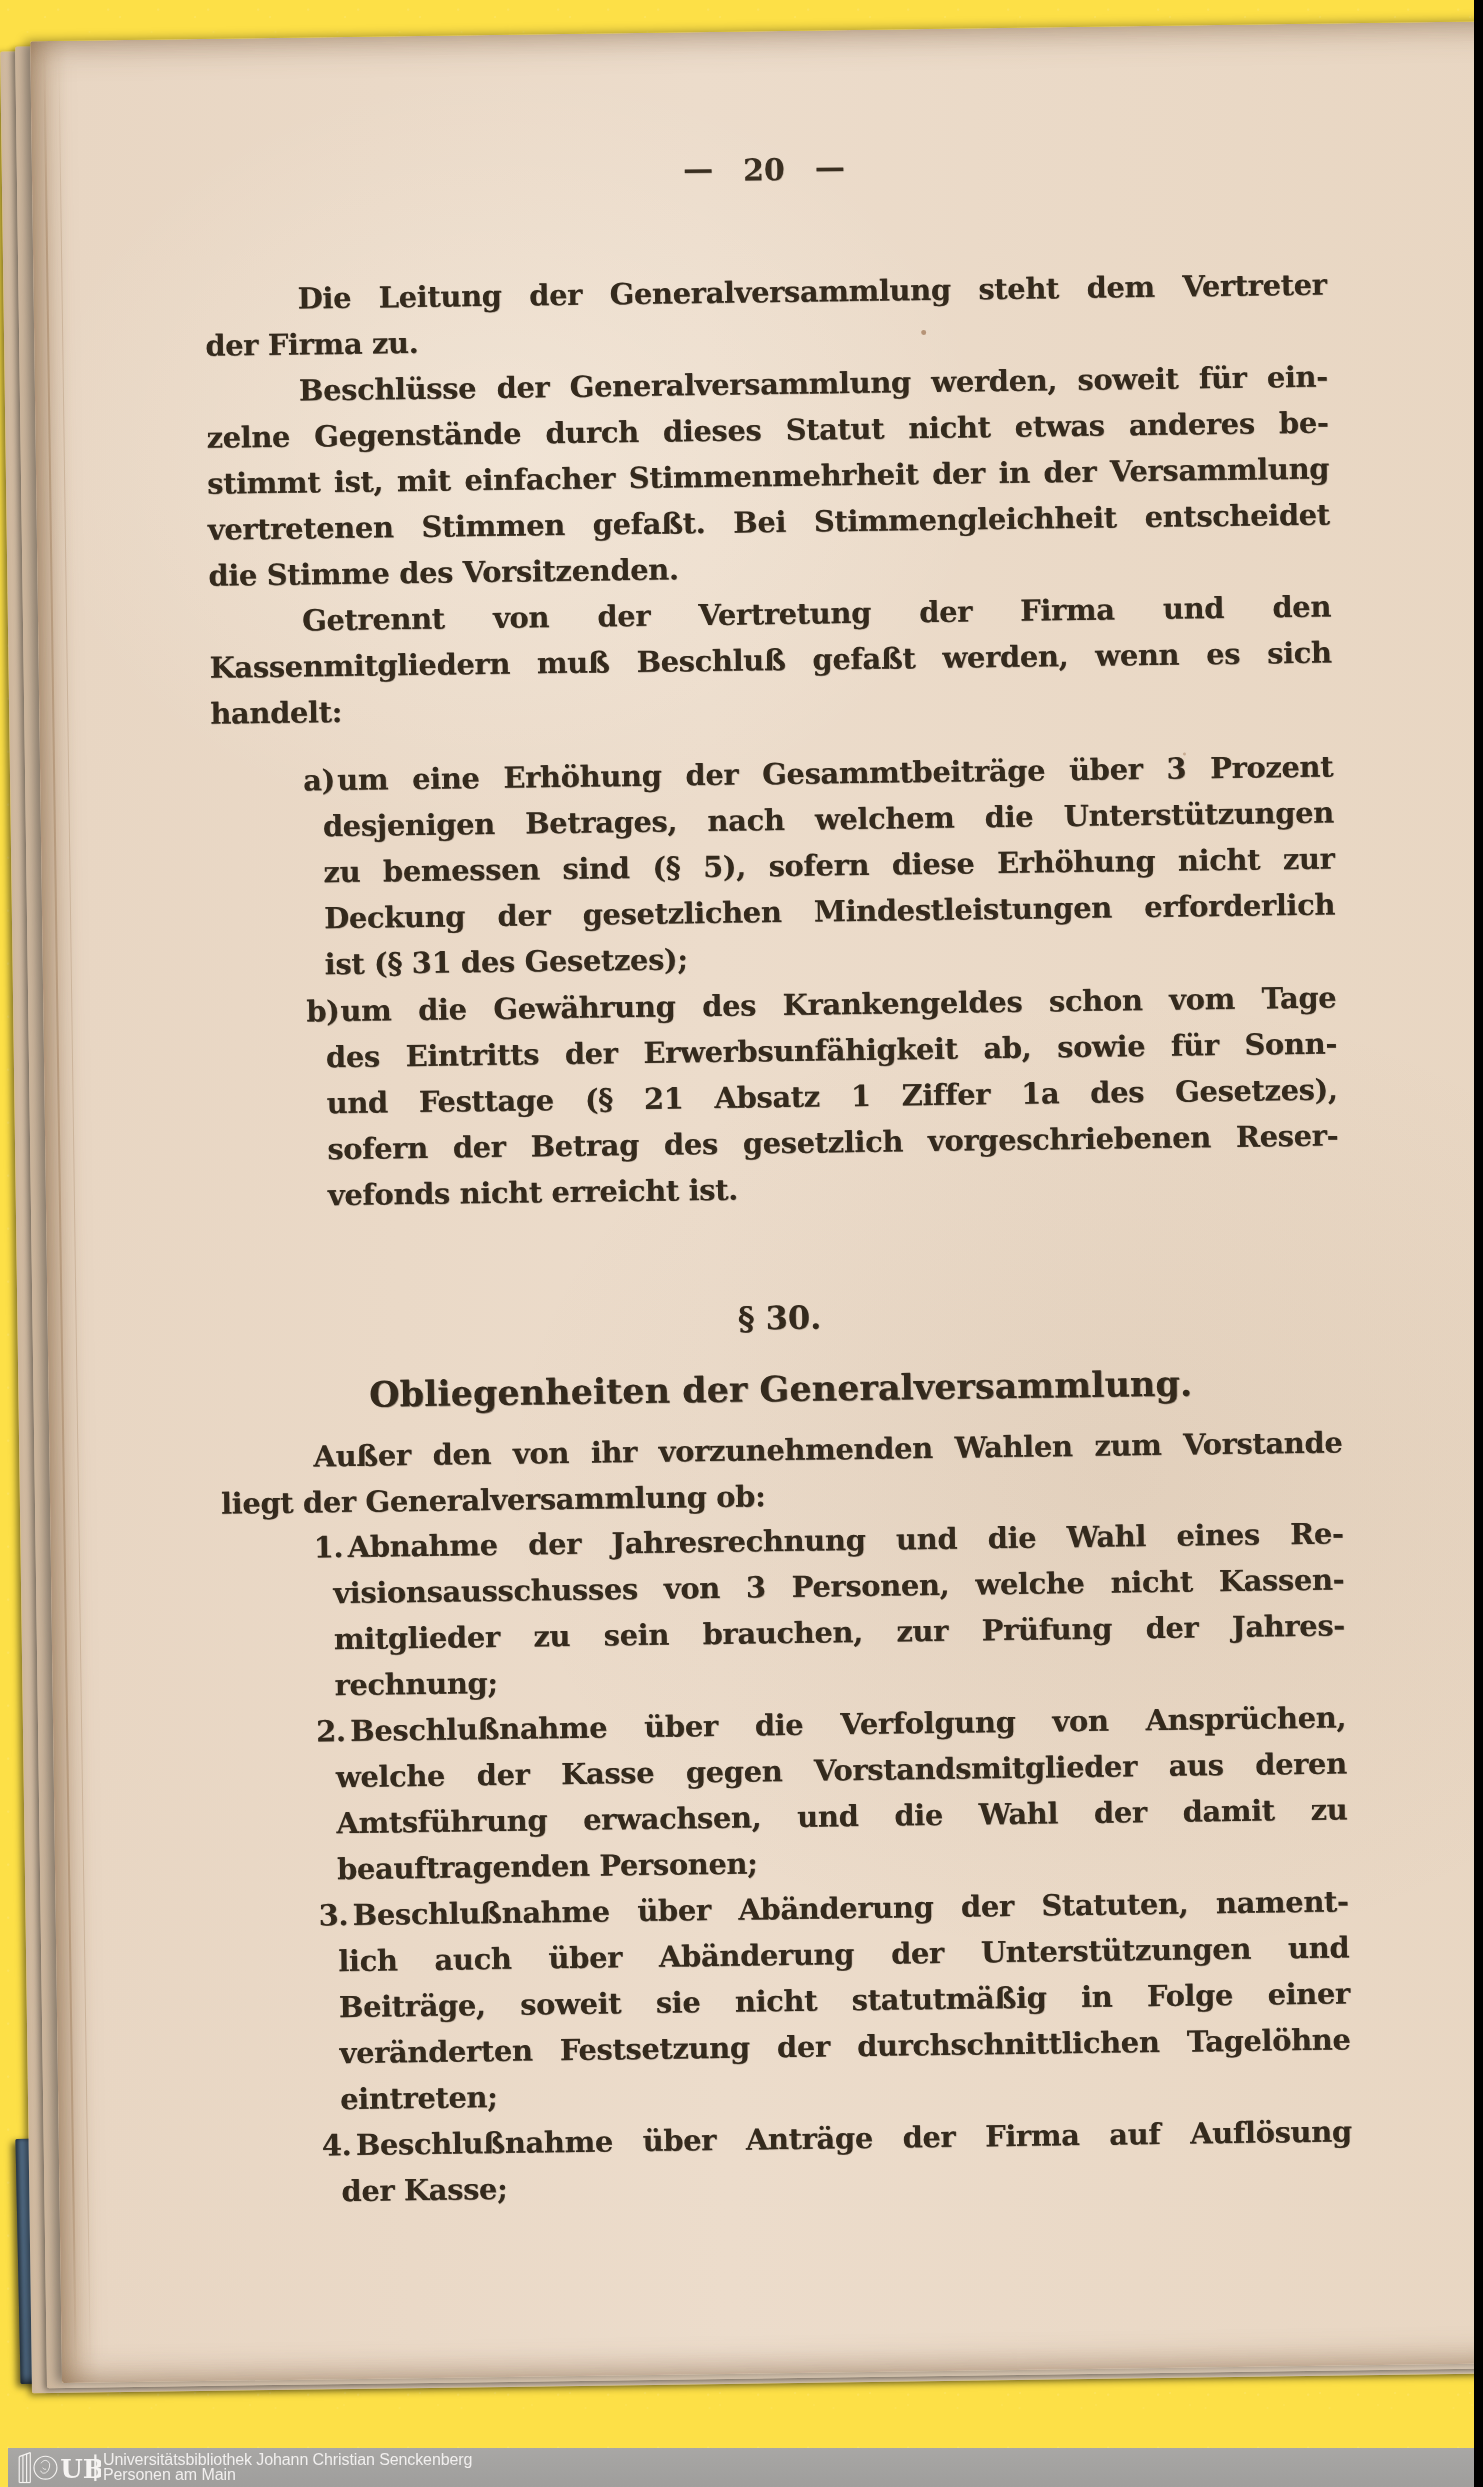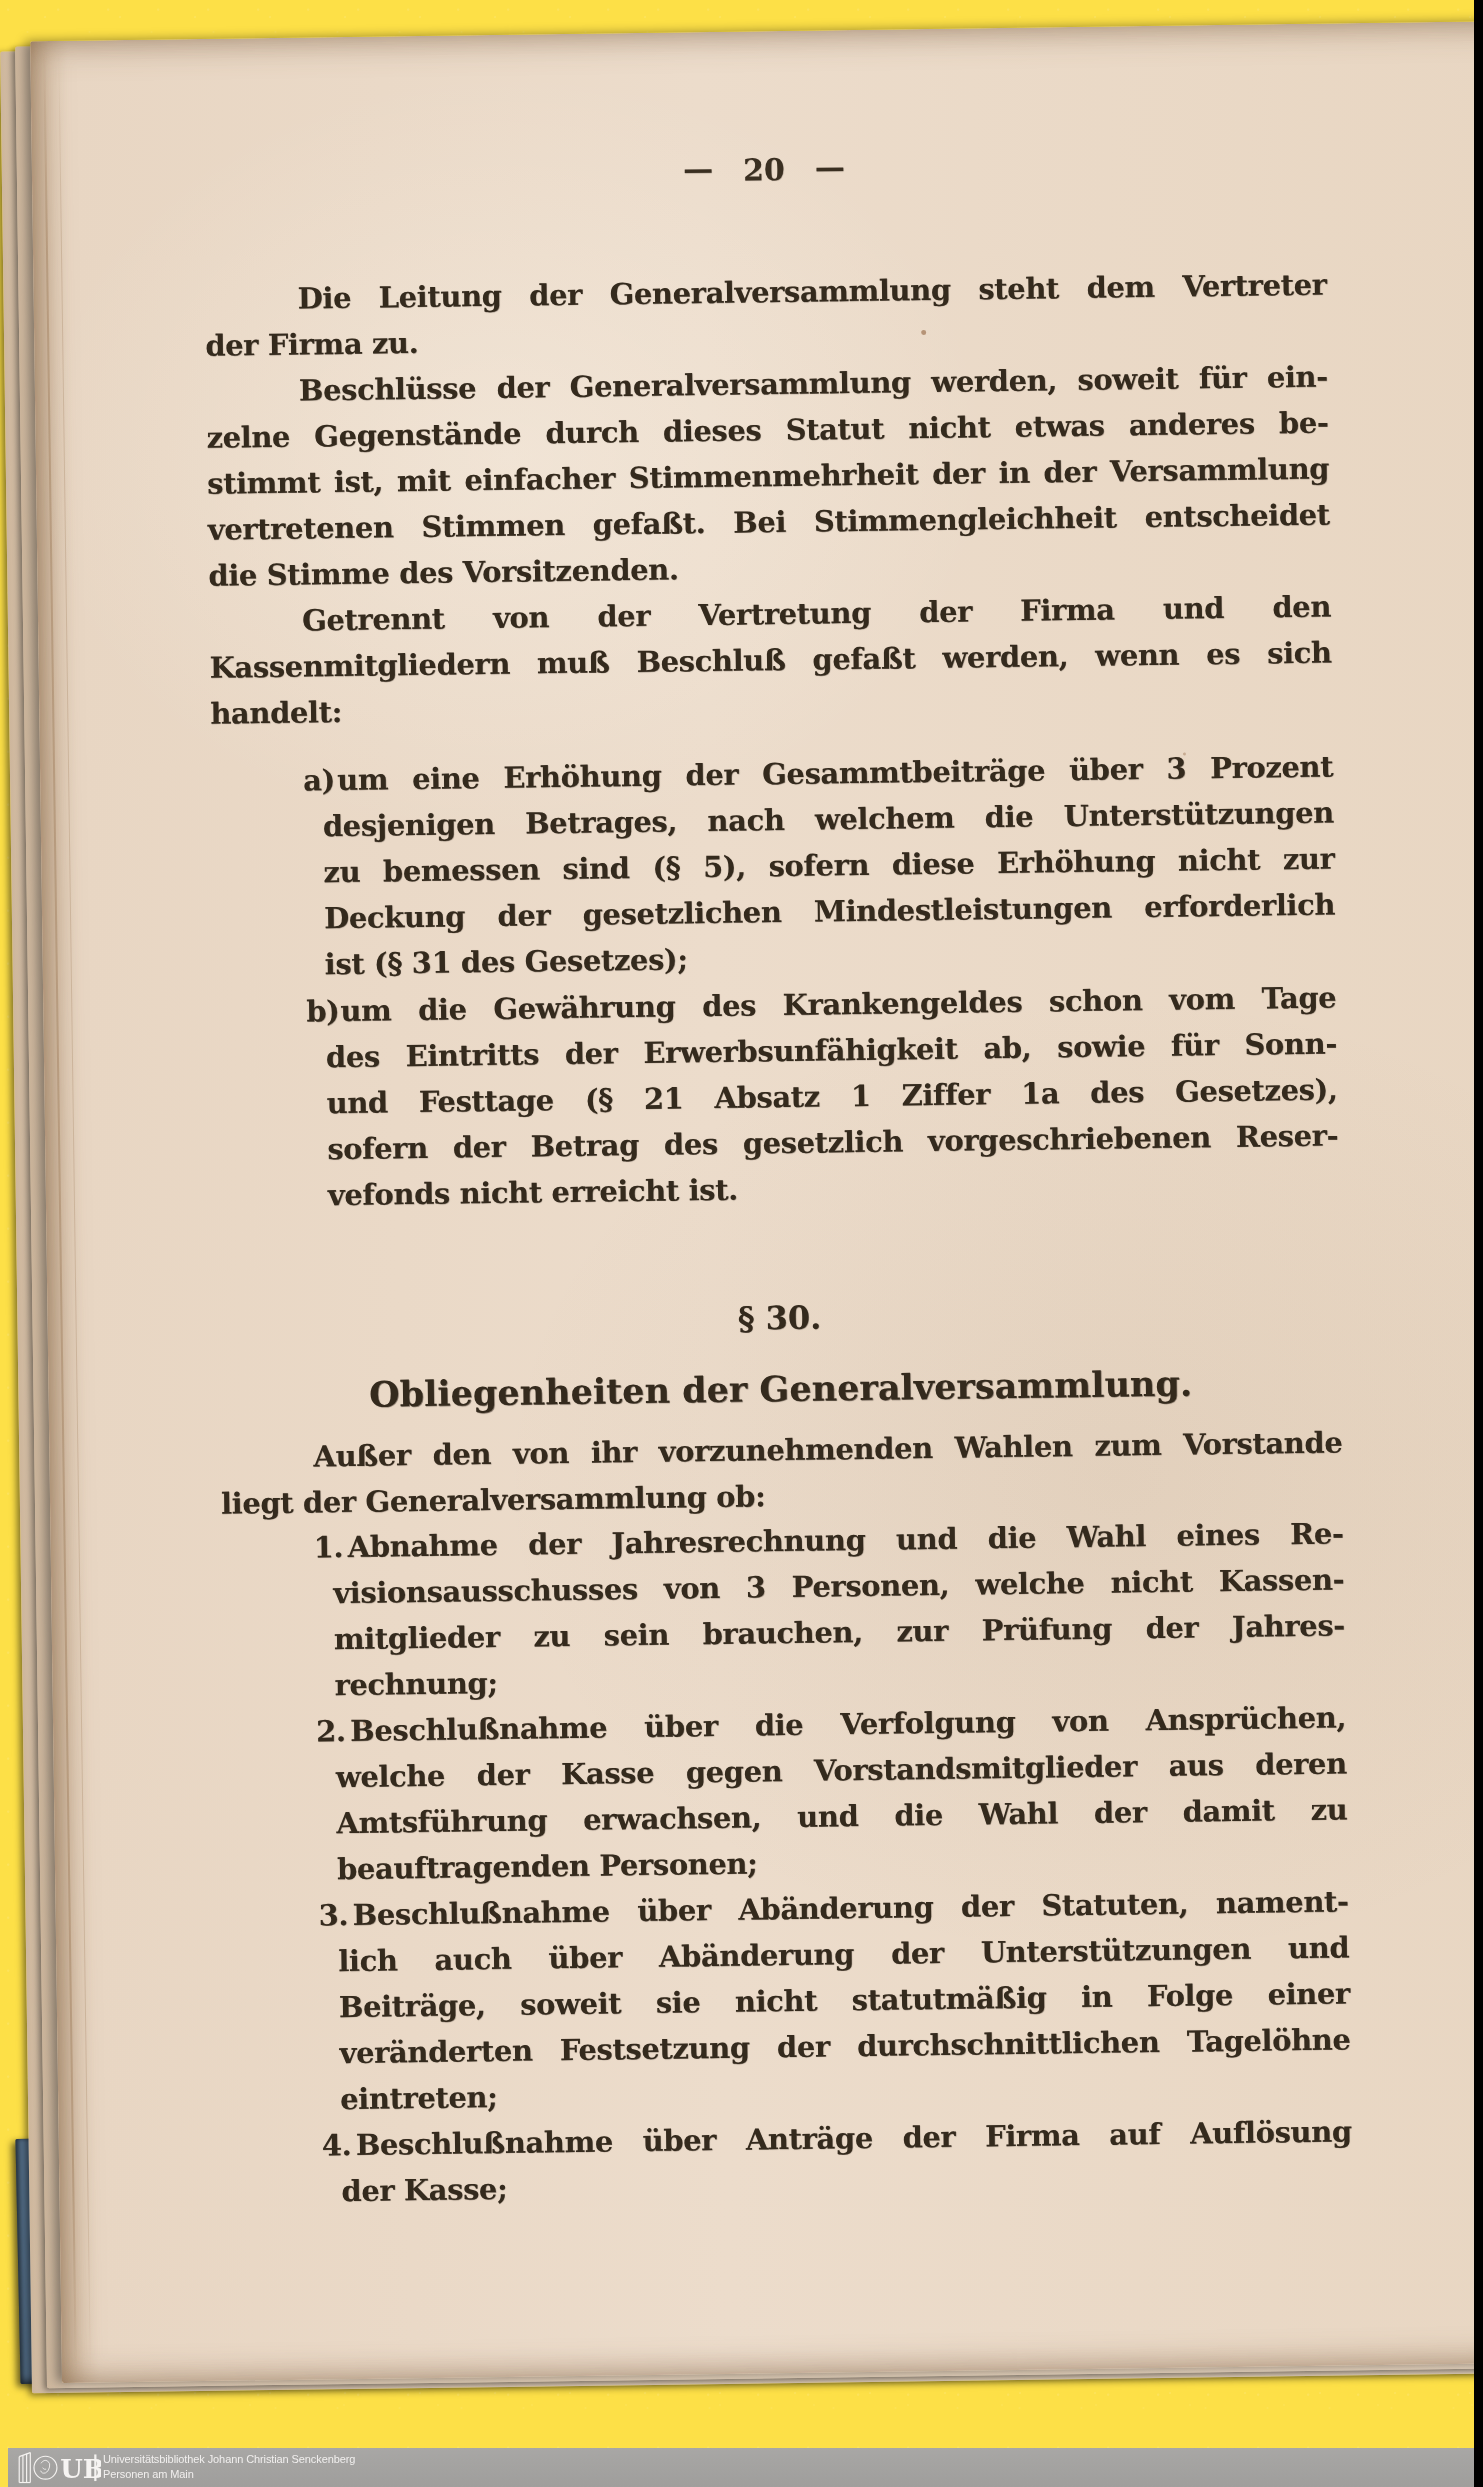--- a/index.html
+++ b/index.html
@@ -78,21 +78,21 @@
 
   
   #footer-bar{
     position:absolute;left:8px;bottom:0;width:1484px;height:39px;
     background:linear-gradient(180deg,#a8a7a5,#9f9e9c);
     font-family:"Liberation Sans","DejaVu Sans",sans-serif;
   }
   #footer-logo{position:absolute;left:9.6px;top:2.2px;}
   #footer-text{
     position:absolute;left:95px;top:3.7px;color:#f1efee;
-    font-size:11px;line-height:15px;letter-spacing:-0.1px;
+    font-size:16px;line-height:15px;letter-spacing:-0.1px;
   }
 </style>
 </head>
 <body>
 
 <div id="stage">
   <div id="bg-noise"></div>
 
   <div id="book-cover"></div>
   <div class="underpage" id="underpage-2"></div>

